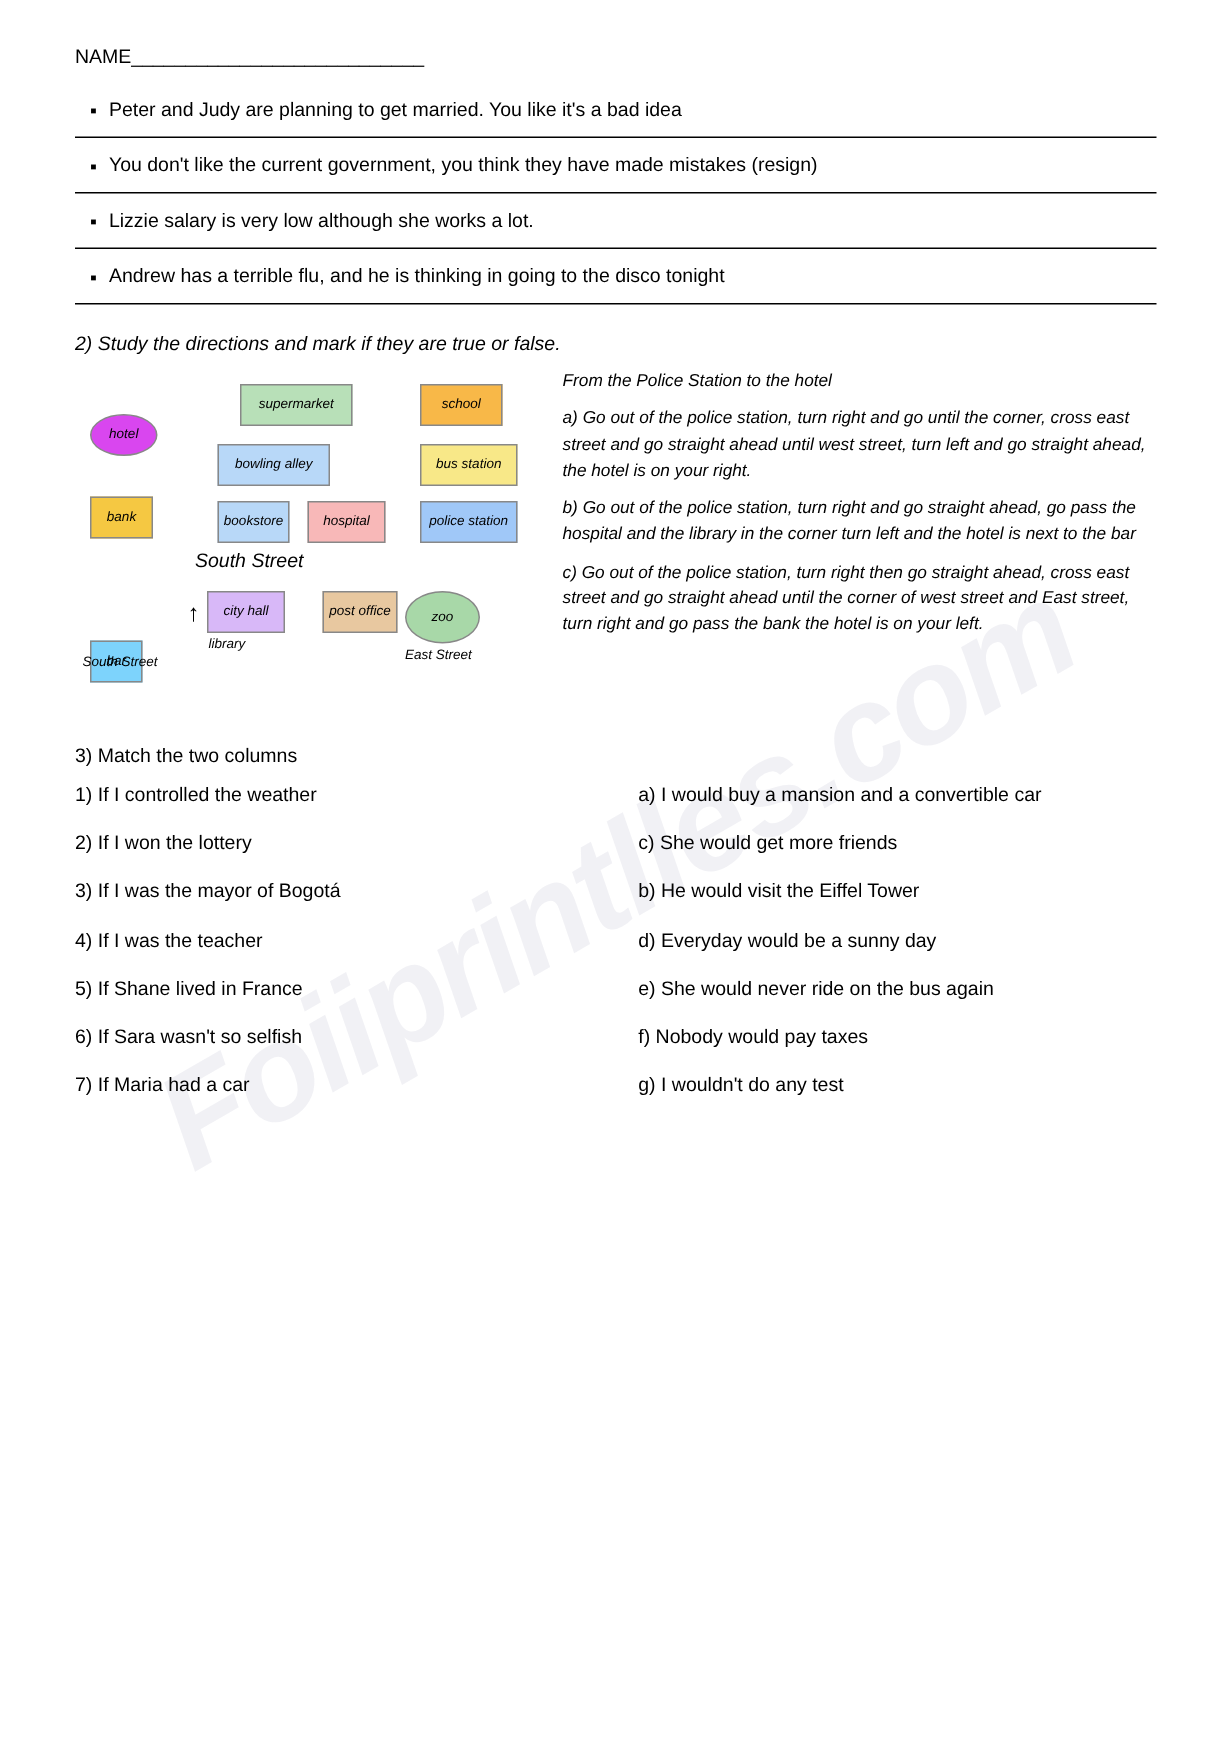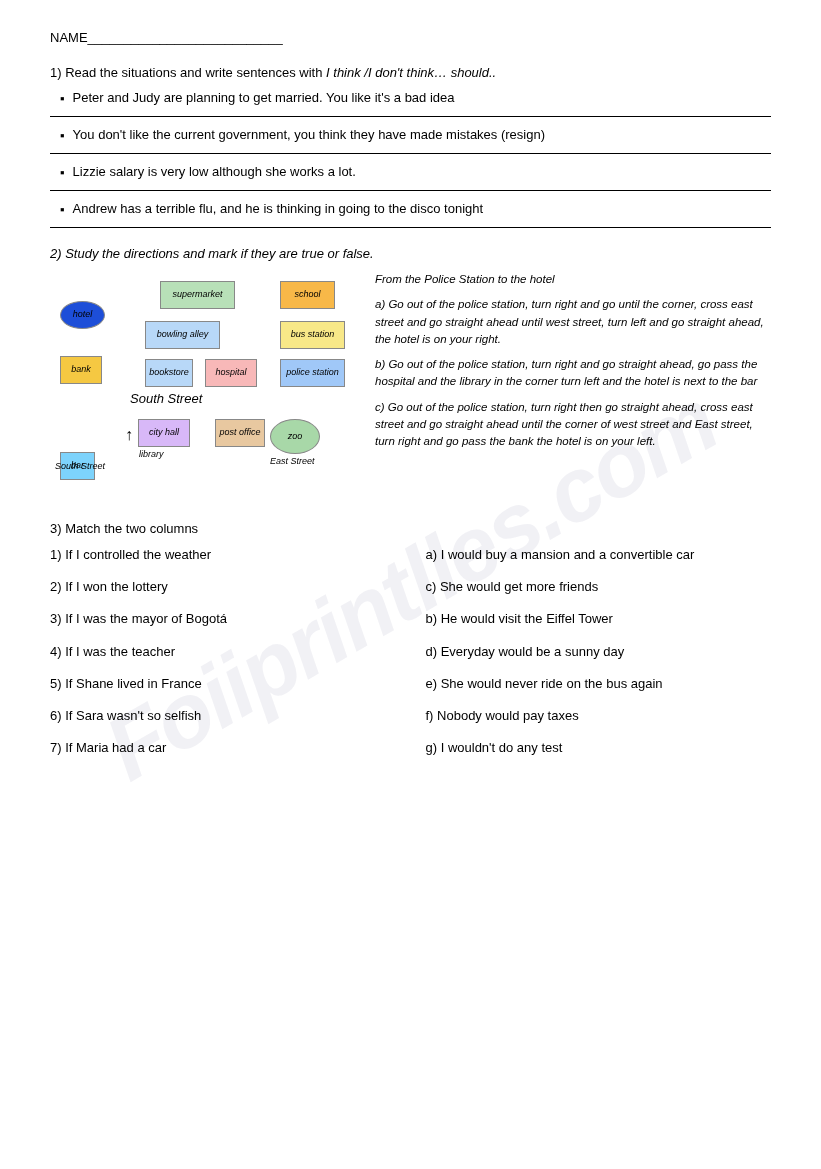--- a/index.html
+++ b/index.html
@@ -76,21 +76,21 @@
     .map-block {
       position: absolute;
       display: flex;
       align-items: center;
       justify-content: center;
       font-size: 9px;
       text-align: center;
       border: 1px solid #888;
       line-height: 1.1;
     }
-    .hotel-block { background: #1d4ed8; left: 10px; top: 30px; width: 45px; height: 28px; border-radius: 50%; }
+    .hotel-block { background: #d946ef; left: 10px; top: 30px; width: 45px; height: 28px; border-radius: 50%; }
     .bank-block { background: #f5c842; left: 10px; top: 85px; width: 42px; height: 28px; }
     .bar-block { background: #7dd3fc; left: 10px; top: 148px; width: 35px; height: 28px; margin-top: 33px; }
     .supermarket-block { background: #b8e0b8; left: 110px; top: 10px; width: 75px; height: 28px; }
     .bowling-block { background: #b8d8f8; left: 95px; top: 50px; width: 75px; height: 28px; }
     .bookstore-block { background: #b8d8f8; left: 95px; top: 88px; width: 48px; height: 28px; }
     .hospital-block { background: #f8b8b8; left: 155px; top: 88px; width: 52px; height: 28px; }
     .southst-label { position: absolute; left: 80px; top: 120px; font-size: 13px; }
     .cityhall-block { background: #d8b8f8; left: 88px; top: 148px; width: 52px; height: 28px; }
     .library-label { position: absolute; left: 89px; top: 178px; font-size: 9px; }
     .postoffice-block { background: #e8c8a0; left: 165px; top: 148px; width: 50px; height: 28px; }
@@ -119,23 +119,20 @@
 </head>
 <body>
 
 <div class="watermark">Foiiprintlles.com</div>
 
 <div class="content">
 
   <div class="name-line">NAME___________________________</div>
 
   <div class="section">
-    <div class="section-title">
-      <span>1) Read the situations and write sentences with </span><em>I think /I don't think… should..</em>
-    </div>
 
     <div class="bullet-item">
       <span class="bullet-symbol">▪</span>
       <span class="bullet-text">Peter and Judy are planning to get married. You like it's a bad idea</span>
     </div>
     <hr class="divider">
 
     <div class="bullet-item">
       <span class="bullet-symbol">▪</span>
       <span class="bullet-text">You don't like the current government, you think they have made mistakes (resign)</span>

